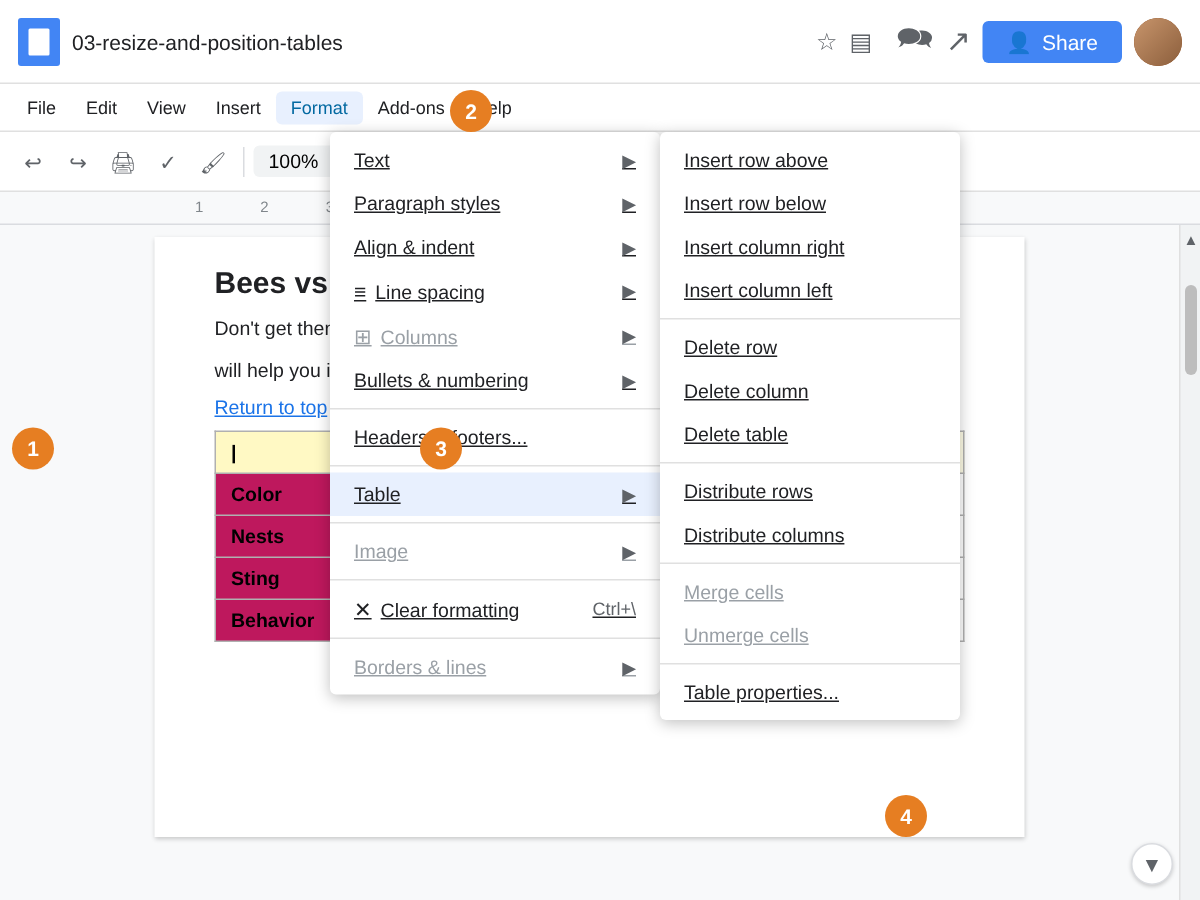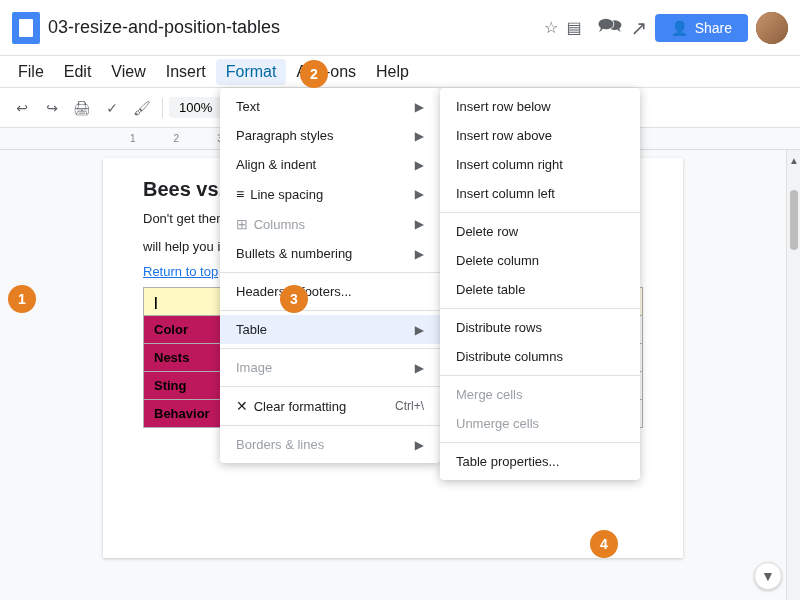--- a/index.html
+++ b/index.html
@@ -10,21 +10,21 @@
       background: #fff;
       height: 56px;
       display: flex;
       align-items: center;
       padding: 0 12px;
       gap: 8px;
       border-bottom: 1px solid #e0e0e0;
     }
     .doc-icon { width: 28px; height: 32px; background: #4285f4; border-radius: 2px; display: flex; align-items: center; justify-content: center; }
     .doc-icon::after { content: ''; width: 14px; height: 18px; background: white; border-radius: 1px; }
-    .doc-title { font-size: 18px; color: #202124; flex: 1; }
+    .doc-title { font-size: 14px; color: #202124; flex: 1; }
     .star-btn { color: #5f6368; font-size: 16px; cursor: pointer; }
     .folder-btn { color: #5f6368; font-size: 16px; cursor: pointer; margin-right: 8px; }
     .top-right { display: flex; align-items: center; gap: 8px; margin-left: auto; }
     .comment-btn, .history-btn { color: #5f6368; font-size: 20px; cursor: pointer; background: none; border: none; }
     .share-btn { background: #4285f4; color: white; border: none; border-radius: 4px; padding: 6px 16px; font-size: 14px; font-weight: 500; cursor: pointer; display: flex; align-items: center; gap: 6px; }
     .avatar { width: 32px; height: 32px; border-radius: 50%; background: #8b4513; overflow: hidden; cursor: pointer; }
     .avatar-img { width: 100%; height: 100%; background: linear-gradient(135deg, #c8956c, #8b5e3c); border-radius: 50%; }
 
     
     #menu-bar {
@@ -32,21 +32,21 @@
       height: 32px;
       display: flex;
       align-items: center;
       padding: 0 8px;
       border-bottom: 1px solid #e0e0e0;
     }
     .menu-item {
       padding: 4px 10px;
       cursor: pointer;
       border-radius: 4px;
-      font-size: 16px;
+      font-size: 12px;
       color: #202124;
     }
     .menu-item.active { background: #e8f0fe; color: #0369a1; }
 
     
     #toolbar {
       background: #fff;
       height: 40px;
       display: flex;
       align-items: center;
@@ -110,20 +110,21 @@
       padding: 4px 0;
     }
     .dropdown-item {
       padding: 7px 16px;
       cursor: pointer;
       display: flex;
       align-items: center;
       justify-content: space-between;
       color: #202124;
       font-size: 13px;
+      text-decoration: underline;
     }
     .dropdown-item.active { background: #e8f0fe; }
     .dropdown-item.disabled { color: #9aa0a6; cursor: default; }
     .dropdown-item .shortcut { color: #5f6368; font-size: 12px; }
     .dropdown-item .arrow { color: #5f6368; font-size: 12px; }
     .dropdown-separator { height: 1px; background: #e0e0e0; margin: 4px 0; }
 
     
     #format-menu { top: 88px; left: 220px; }
     
@@ -326,24 +327,24 @@
   </div>
   <div class="dropdown-separator"></div>
   <div class="dropdown-item disabled">
     <span>Borders &amp; lines</span>
     <span class="arrow">▶</span>
   </div>
 </div>
 
 <div class="dropdown-menu" id="table-submenu" style="top:88px;left:440px;">
   <div class="dropdown-item">
+    <span>Insert row above</span>
+  </div>
+  <div class="dropdown-item">
     <span>Insert row below</span>
-  </div>
-  <div class="dropdown-item">
-    <span>Insert row above</span>
   </div>
   <div class="dropdown-item">
     <span>Insert column right</span>
   </div>
   <div class="dropdown-item">
     <span>Insert column left</span>
   </div>
   <div class="dropdown-separator"></div>
   <div class="dropdown-item">
     <span>Delete row</span>

